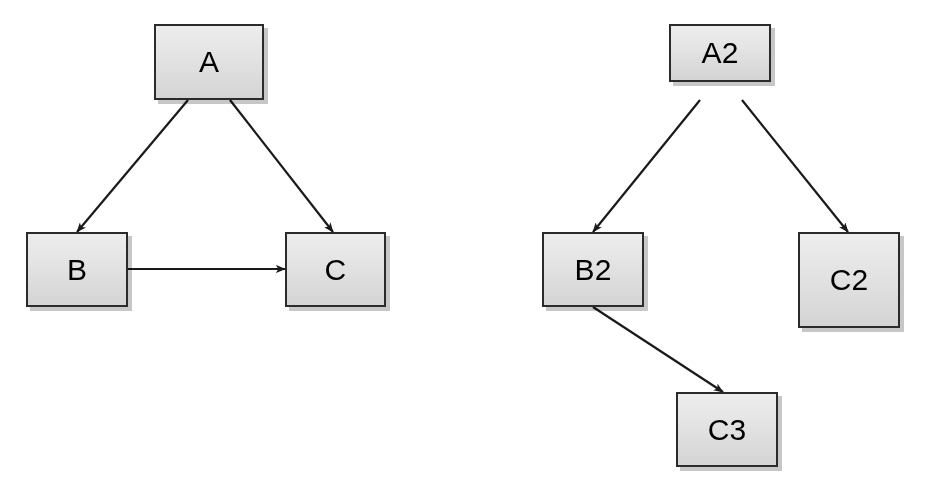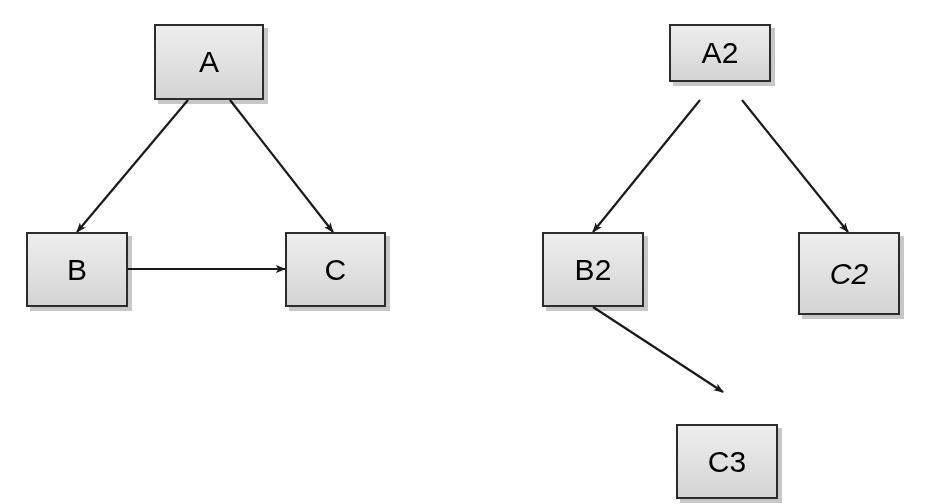--- a/index.html
+++ b/index.html
@@ -74,21 +74,21 @@
       </div>
       <div class="node" style="left: 285px; top: 232px; width: 101px; height: 75px;">
         <span class="node-label">C</span>
       </div>
       <div class="node" style="left: 669px; top: 24px; width: 102px; height: 58px;">
         <span class="node-label">A2</span>
       </div>
       <div class="node" style="left: 542px; top: 232px; width: 102px; height: 75px;">
         <span class="node-label">B2</span>
       </div>
-      <div class="node" style="left: 798px; top: 232px; width: 102px; height: 83px; font-style: italic;">
+      <div class="node" style="left: 798px; top: 232px; width: 102px; height: 96px;">
         <span class="node-label">C2</span>
       </div>
-      <div class="node" style="left: 676px; top: 392px; width: 102px; height: 75px; margin-top: 32px;">
+      <div class="node" style="left: 676px; top: 392px; width: 102px; height: 75px;">
         <span class="node-label">C3</span>
       </div>
     </div>
 
 </div>
 
 </body></html>

